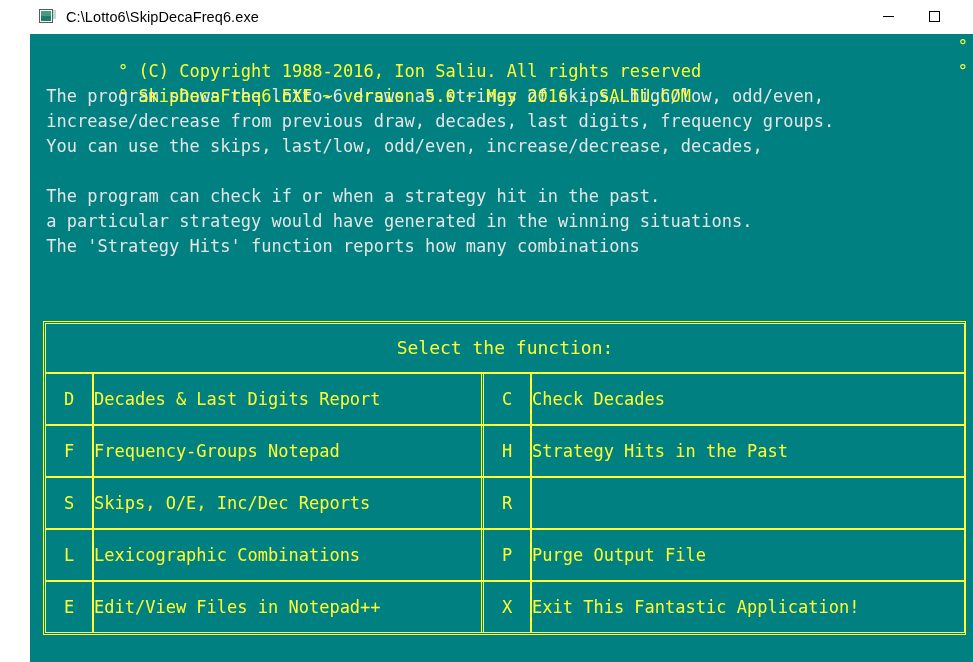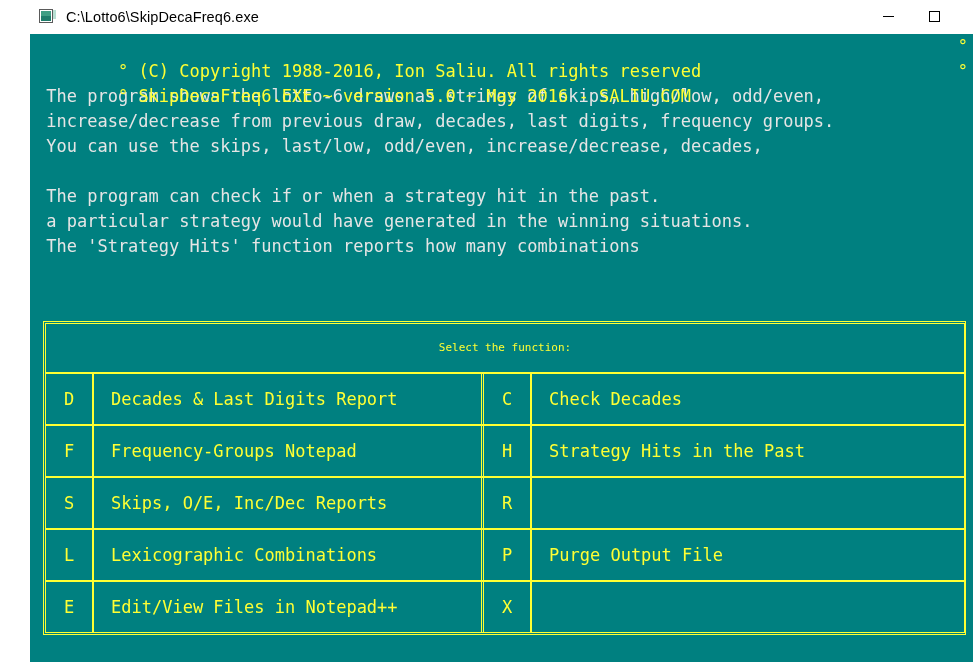--- a/index.html
+++ b/index.html
@@ -130,21 +130,21 @@
     border-bottom: 3px double #ffff33;
     border-left: 3px double #ffff33;
     border-right: 2px solid #ffff33;
     background: #008080;
   }
   .menu-title {
     height: 48px;
     line-height: 48px;
     text-align: center;
     color: #ffff33;
-    font-size: 11px;
+    font-size: 18px;
     white-space: pre;
     border-bottom: 2px solid #ffff33;
     letter-spacing: 0px;
   }
   .menu-grid {
     display: flex;
     flex-direction: column;
   }
   .menu-row {
     display: flex;
@@ -164,21 +164,20 @@
     overflow: hidden;
   }
   .key-cell {
     width: 48px;
     flex: none;
     justify-content: center;
     border-right: 2px solid #ffff33;
   }
   .lbl-cell {
     flex: 1 1 auto;
-    padding-left: 17px;
   }
   .col-left {
     display: flex;
     width: 435px;
     flex: none;
     border-right: 3px double #ffff33;
   }
   .col-right {
     display: flex;
     flex: 1 1 auto;
@@ -327,20 +326,21 @@
           </div>
         </div>
 
         <div class="menu-row">
           <div class="col-left">
             <div class="cell key-cell">E</div>
             <div class="cell lbl-cell">Edit/View Files in Notepad++</div>
           </div>
           <div class="col-right">
             <div class="cell key-cell">X</div>
+            <div class="cell lbl-cell">Exit This Fantastic Application!</div>
           </div>
         </div>
 
       </div>
     </div>
   </div>
 
   <div class="scrollbar">
     <div class="sb-arrow up">
       <svg width="10" height="7" viewBox="0 0 10 7">

